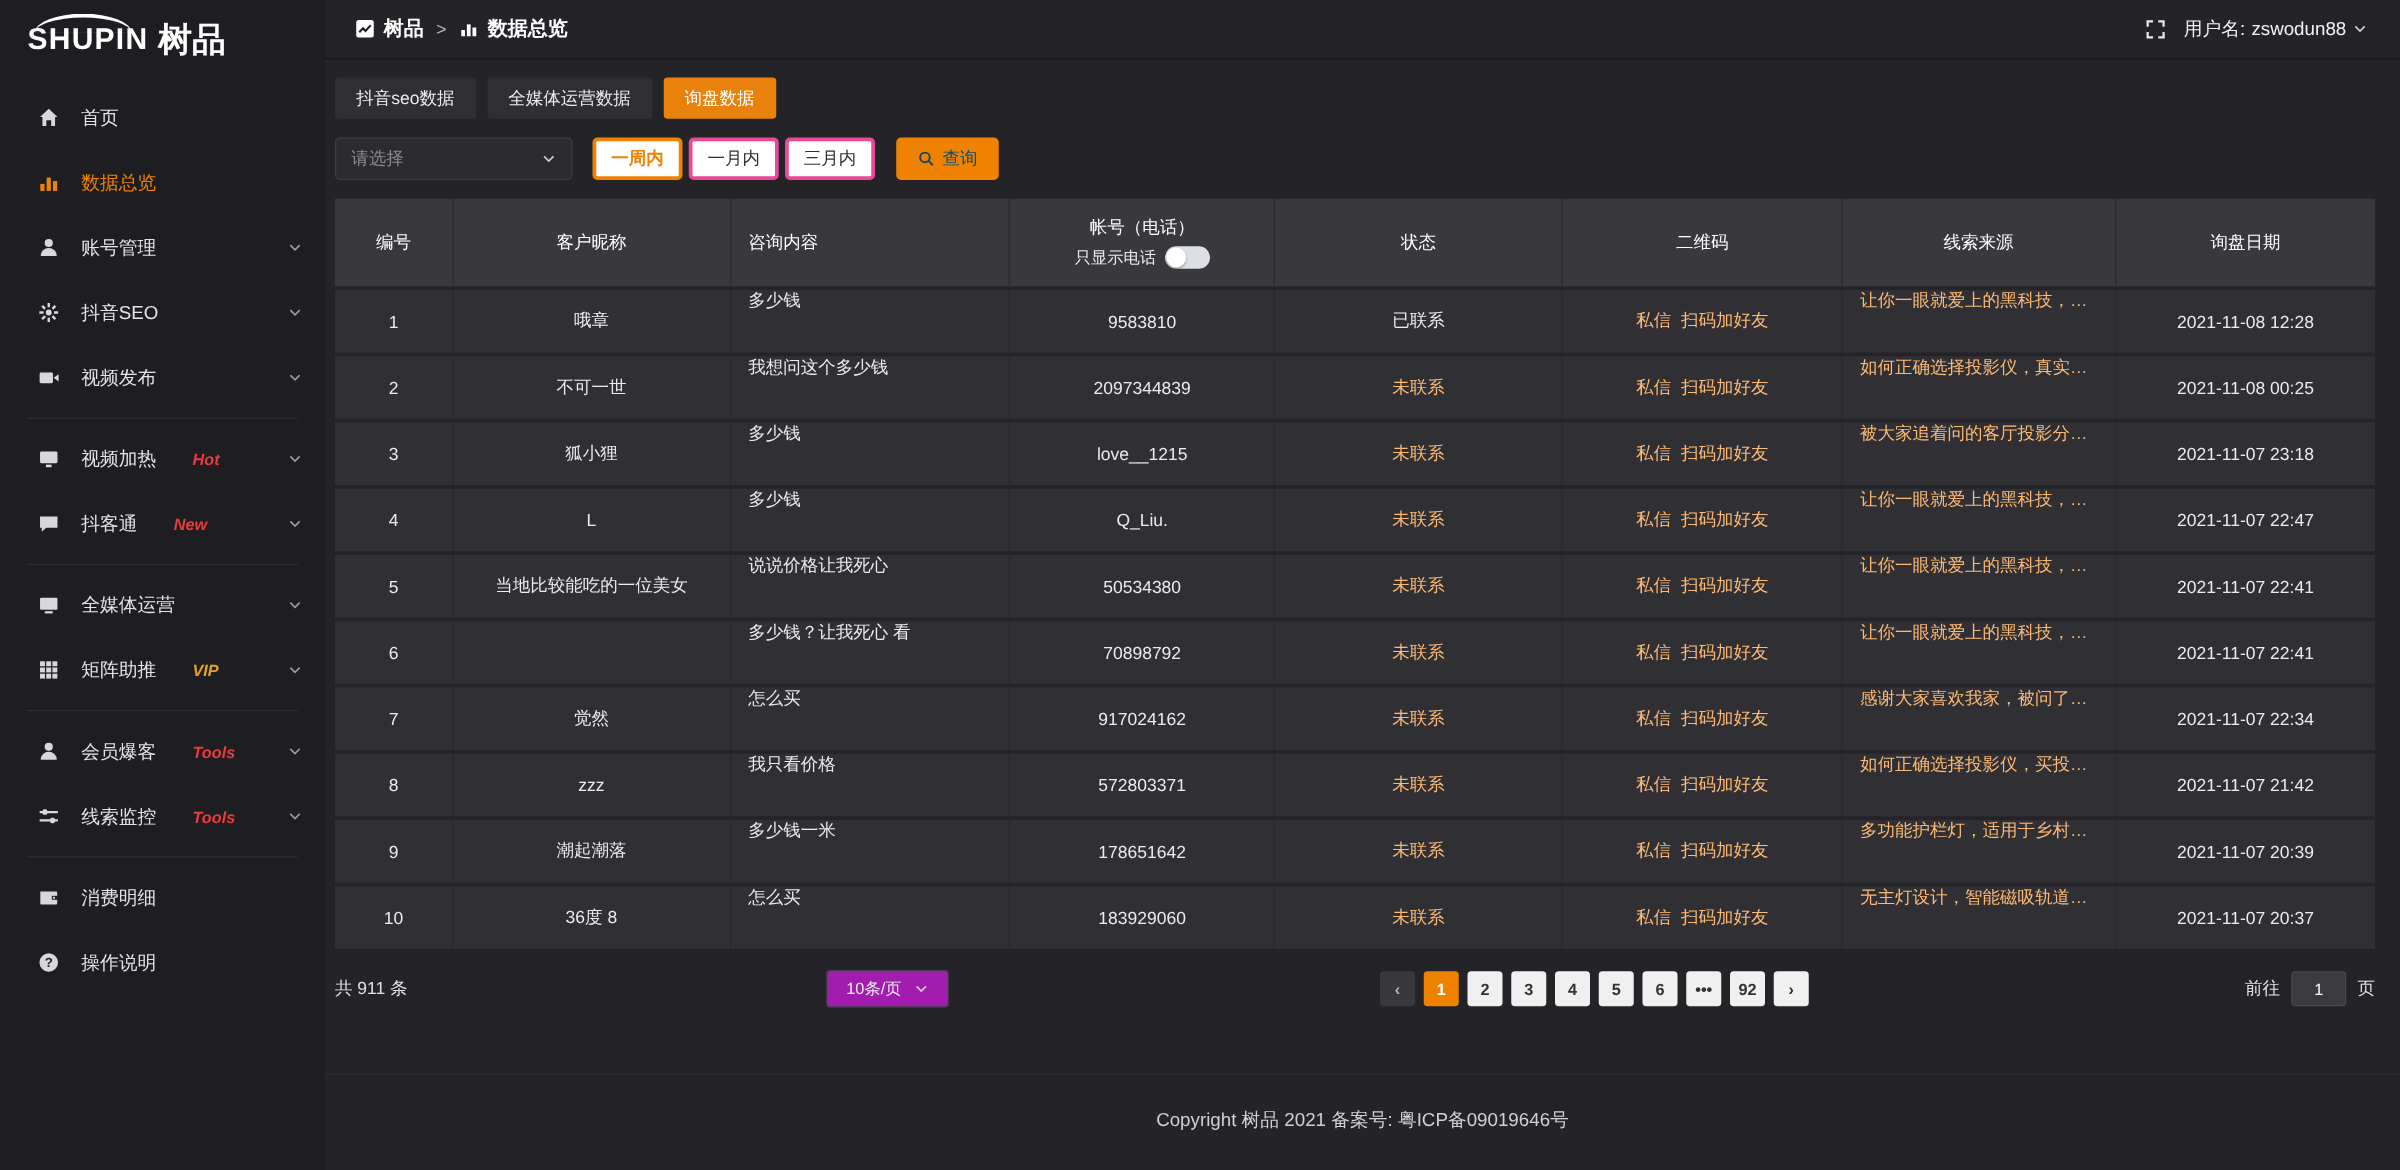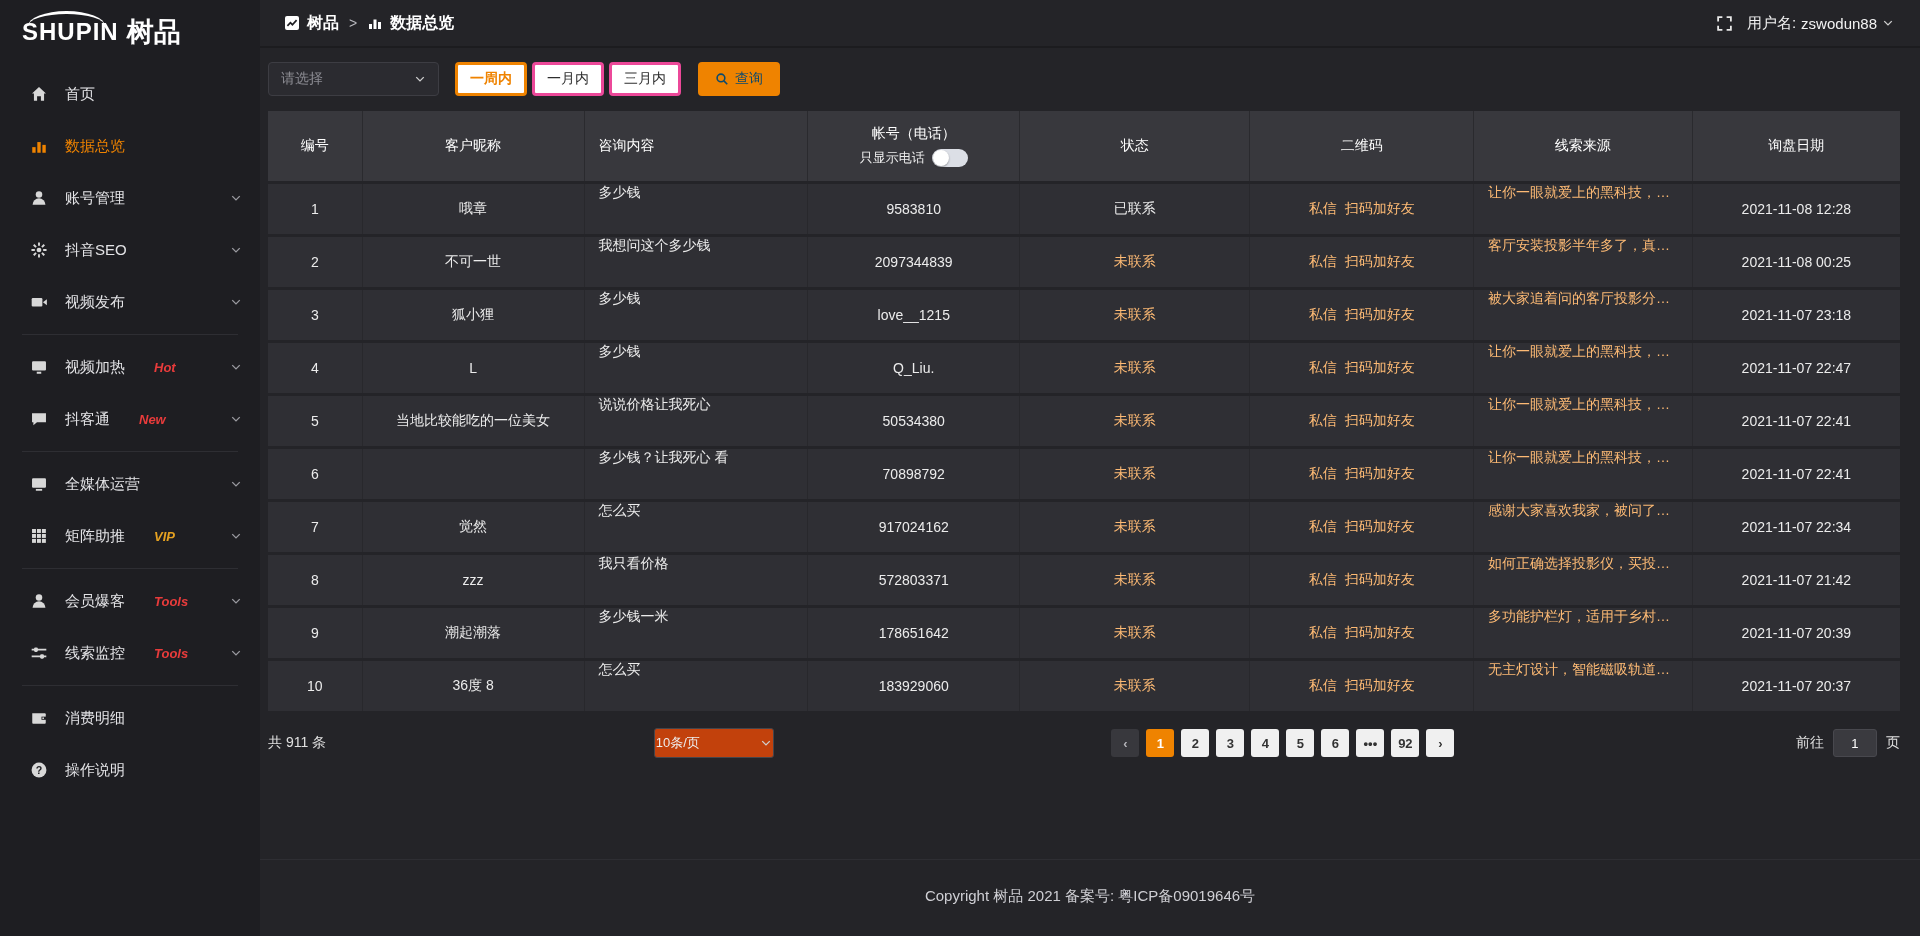--- a/index.html
+++ b/index.html
@@ -42,21 +42,21 @@
   .content { flex:1; padding:14px 20px 0 8px; }
 
   
   .tabs { display:flex; gap:9px; margin-bottom:15px; }
   .tab { padding:0 17px; height:33px; line-height:33px; background:#2e2e33; color:#ececec;
     border-radius:3px; font-size:14px; cursor:pointer; }
   .tab.active { background:#e8820c; color:#fff; }
 
   
   .filters { display:flex; align-items:center; margin-bottom:15px; }
-  .select { width:171px; height:34px; background:#2b2b30; border:1px solid #3d3d43; border-radius:4px;
+  .select { width:190px; height:34px; background:#2b2b30; border:1px solid #3d3d43; border-radius:4px;
     display:flex; align-items:center; justify-content:space-between; padding:0 12px; color:#8b8b92; cursor:pointer; }
   .range-group { display:flex; gap:5px; margin-left:16px; }
   .range-btn { height:34px; min-width:64px; padding:0 12px; background:#fff; border:3px solid #ec4899;
     border-radius:4px; color:#2e2e2e; font-size:14px; cursor:pointer; font-family:inherit; }
   .range-btn.active { color:#ef8300; border-color:#ef8300; font-weight:bold; }
   .query-btn { margin-left:17px; height:34px; padding:0 17px; background:#ef8300; border:none;
     border-radius:4px; color:#0c4a6e; font-size:14px; display:flex; align-items:center; gap:6px;
     cursor:pointer; font-family:inherit; }
   .query-btn .s-icon { width:14px; height:14px; display:inline-flex; }
 
@@ -79,22 +79,22 @@
   .td:last-child { border-right:none; }
   .td.al { justify-content:flex-start; }
   .orange, .td .link { color:#fdba74; }
   .qr-links { display:flex; gap:8px; }
   .qr-links span { cursor:pointer; }
   .src-link { cursor:pointer; overflow:hidden; text-overflow:ellipsis; max-width:94%; }
 
   
   .pagination { display:flex; align-items:center; margin-top:17px; font-size:13px;justify-content:space-between; }
   .pg-total { color:#e0e0e0; font-size:14px; margin-right:12px; }
-  .pg-size { height:30px; width:120px; background:#c2410c; border:1px solid #45454b; border-radius:3px;
-    display:flex; align-items:center; justify-content:space-between; padding:0 1px; color:#ededed; cursor:pointer; }
+  .pg-size { height:30px; width:98px; background:#a21caf; border:1px solid #45454b; border-radius:3px;
+    display:flex; align-items:center; justify-content:space-between; padding:0 15px; color:#ededed; cursor:pointer; }
   .pg-nav { display:flex; align-items:center; gap:7px; margin-left:22px; }
   .pg-btn { min-width:28px; height:28px; border-radius:3px; background:#f0f0f0; color:#333;
     display:flex; align-items:center; justify-content:center; font-size:13px; font-weight:bold; cursor:pointer; }
   .pg-btn.active { background:#ef8300; color:#fff; }
   .pg-btn.prev { background:#38383d; color:#b5b5ba; }
   .pg-goto { display:flex; align-items:center; gap:9px; margin-left:26px; color:#e0e0e0; font-size:14px; }
   .pg-input { width:44px; height:28px; background:#3a3a3f; border:1px solid #48484e; border-radius:3px;
     color:#fff; text-align:center; font-size:13px; font-family:inherit; }
 
   
@@ -335,20 +335,25 @@
               <svg viewBox="0 0 16 16" width="100%" height="100%" fill="currentColor">
                 <path d="M3 5.5l5 5 5-5" fill="none" stroke="currentColor" stroke-width="1.8"></path>
               </svg>
             </span>
         </div>
       </div>
     </header>
 
     <section class="content">
 
+      <div class="tabs" id="tabs">
+          <div class="tab">抖音seo数据</div>
+          <div class="tab">全媒体运营数据</div>
+          <div class="tab active">询盘数据</div>
+        </div>
 
       <div class="filters">
         <div class="select">
           <span>请选择</span>
           <span class="chev-sm">
               <svg viewBox="0 0 16 16" width="100%" height="100%" fill="currentColor">
                 <path d="M3 5.5l5 5 5-5" fill="none" stroke="currentColor" stroke-width="1.8"></path>
               </svg>
             </span>
         </div>
@@ -411,21 +416,21 @@
               <div class="td al">我想问这个多少钱</div>
               <div class="td">2097344839</div>
               <div class="td orange">未联系</div>
               <div class="td orange">
                 <span class="qr-links">
                   <span>私信</span>
                   <span>扫码加好友</span>
                 </span>
               </div>
               <div class="td al orange">
-                <span class="src-link">客厅安装投影半年多了，真实…</span>
+                <span class="src-link">如何正确选择投影仪，真实…</span>
               </div>
               <div class="td">2021-11-08 00:25</div>
             </div>
             <div class="tbl-row">
               <div class="td">3</div>
               <div class="td">狐小狸</div>
               <div class="td al">多少钱</div>
               <div class="td">love__1215</div>
               <div class="td orange">未联系</div>
               <div class="td orange">

